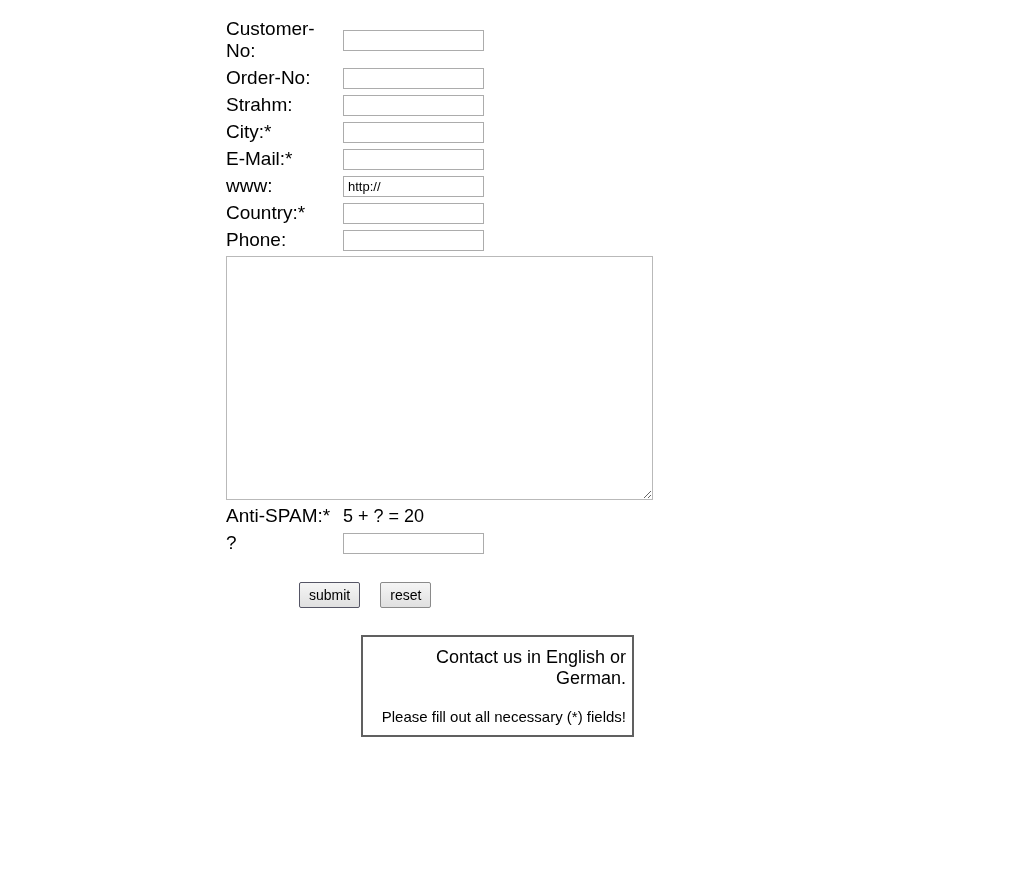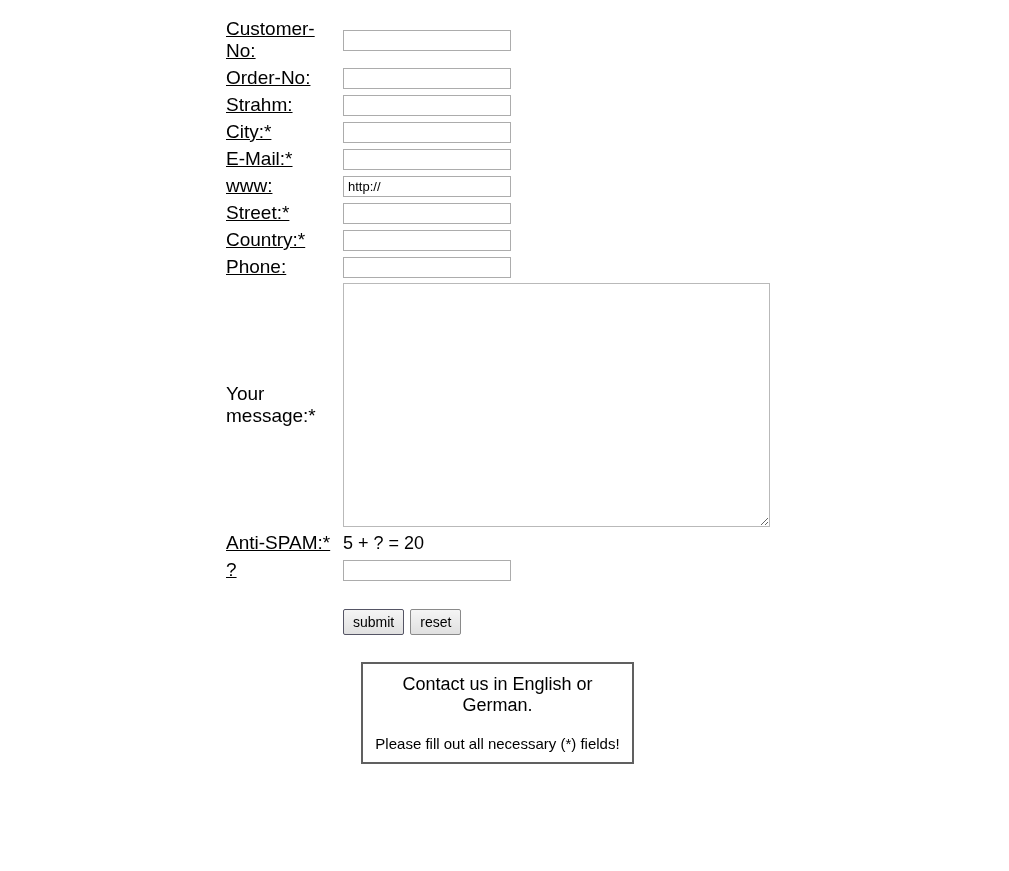--- a/index.html
+++ b/index.html
@@ -21,24 +21,23 @@
       width: 544px;
     }
     .form-row {
       display: flex;
       align-items: center;
       margin-bottom: 5px;
     }
     .form-label {
       width: 117px;
       flex-shrink: 0;
-      text-decoration: underline;
     }
     .input-text {
-      width: 168px;
+      width: 141px;
       height: 21px;
       border: 1px solid #acacac;
       font-size: 13px;
       padding: 1px 4px;
       background: #fff;
     }
     .message-row {
       display: flex;
       align-items: center;
       margin-bottom: 5px;
@@ -55,42 +54,42 @@
       font-size: 13px;
       padding: 2px;
       resize: both;
     }
     .spam-value {
       font-size: 18px;
       padding-left: 0px;
     }
     .button-row {
       margin-top: 28px;
-      margin-left: 117px;
+      margin-left: 73px;
       display: flex;
-      gap: 6px;
+      gap: 20px;
     }
     .btn {
       border: 1px solid #8a8a8a;
       background: linear-gradient(#f5f5f5, #e0e0e0);
       font-size: 14px;
       padding: 4px 9px;
       cursor: pointer;
       border-radius: 2px;
     }
     .submit-btn {
       border: 1px solid #555565;
     }
     .info-box {
       margin-top: 27px;
       margin-left: 135px;
       width: 273px;
       border: 2px solid #606060;
       padding: 10px 6px;
-      text-align: center;
+      text-align: right;
     }
     .info-line1 {
       font-size: 18px;
       margin-bottom: 19px;
     }
     .info-line2 {
       font-size: 15px;
     }
     .footer {
       position: absolute;
@@ -131,39 +130,34 @@
   <div class="form-row">
     <label class="form-label">E-Mail:*</label>
     <input type="text" class="input-text" value="" style="">
   </div>
 
   <div class="form-row">
     <label class="form-label">www:</label>
     <input type="text" class="input-text" value="http://" style="">
   </div>
 
-  <div class="form-row">
-    <label class="form-label">Street:*</label>
-    <input type="text" class="input-text" value="" style="">
-  </div>
 
 
 
   <div class="form-row">
     <label class="form-label">Country:*</label>
     <input type="text" class="input-text" value="" style="">
   </div>
 
   <div class="form-row">
     <label class="form-label">Phone:</label>
     <input type="text" class="input-text" value="" style="">
   </div>
 
   <div class="message-row">
-    <label class="message-label">Your message:*</label>
     <textarea class="message-textarea" style=""></textarea>
   </div>
 
   <div class="form-row">
     <label class="form-label">Anti-SPAM:*</label>
     <span class="spam-value">5 + ? =  20</span>
   </div>
 
   <div class="form-row">
     <label class="form-label">?</label>

